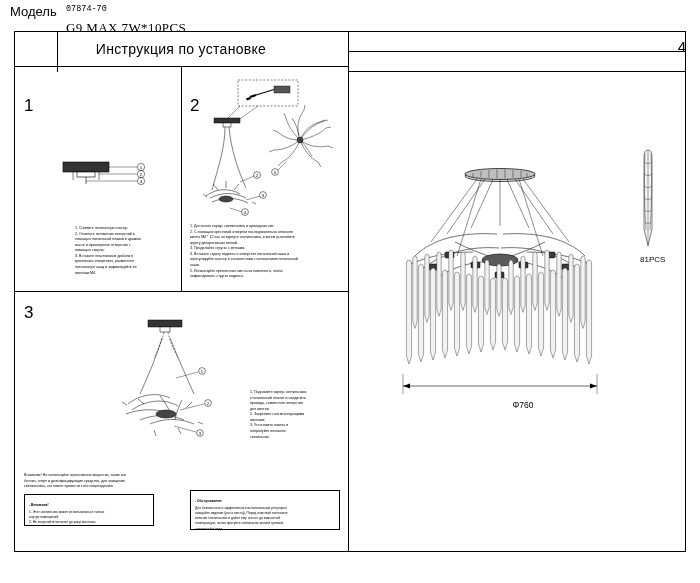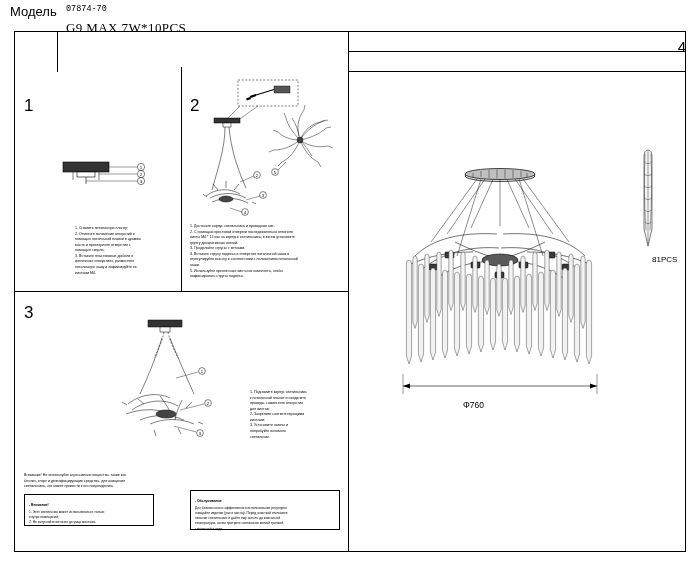--- a/index.html
+++ b/index.html
@@ -112,27 +112,27 @@
   }
   .page-no {
     position: absolute;
     right: 14px; top: 38px;
     font-size: 15px;
   }
   .pcs-label {
     position: absolute;
     left: 640px; top: 255px;
     font-size: 8px;
-    margin-left: 12px;
   }
   .dim-label {
     position: absolute;
     left: 463px; top: 400px;
     font-size: 8.5px;
     width: 120px;
+    text-align: center;
   }
   
   .warn-box {
     position: absolute;
     border: 1px solid #000;
     box-sizing: border-box;
     font-size: 3.3px;
     line-height: 1.6;
     padding: 3px 4px;
     white-space: pre-line;
@@ -152,20 +152,23 @@
   .svgabs { position: absolute; }
 </style>
 </head>
 <body>
 
 <div class="page">
 
   <div class="frame"></div>
   <div class="vdivider"></div>
 
+  <div class="left-title-box">
+    <span class="left-title">Инструкция по установке</span>
+  </div>
 
   <div class="hline" style="left:14px; top:291px; width:334px;"></div>
 
   <div class="vline" style="left:181px; top:67px; height:224px;"></div>
 
   <div class="step-num" style="left:24px; top:96px;">1</div>
 
   <svg class="svgabs" style="left:55px; top:150px;" width="110" height="60" viewBox="0 0 110 60">
     <rect x="8" y="12" width="46" height="10" fill="#333" stroke="#000" stroke-width="0.6"></rect>
     <rect x="22" y="22" width="18" height="5" fill="#fff" stroke="#000" stroke-width="0.6"></rect>

